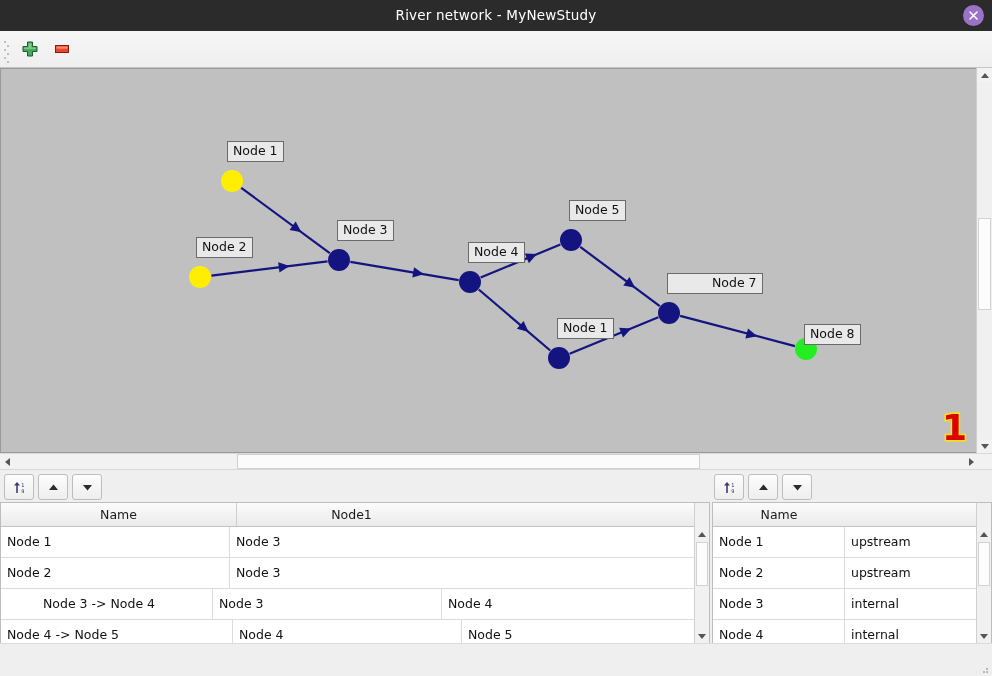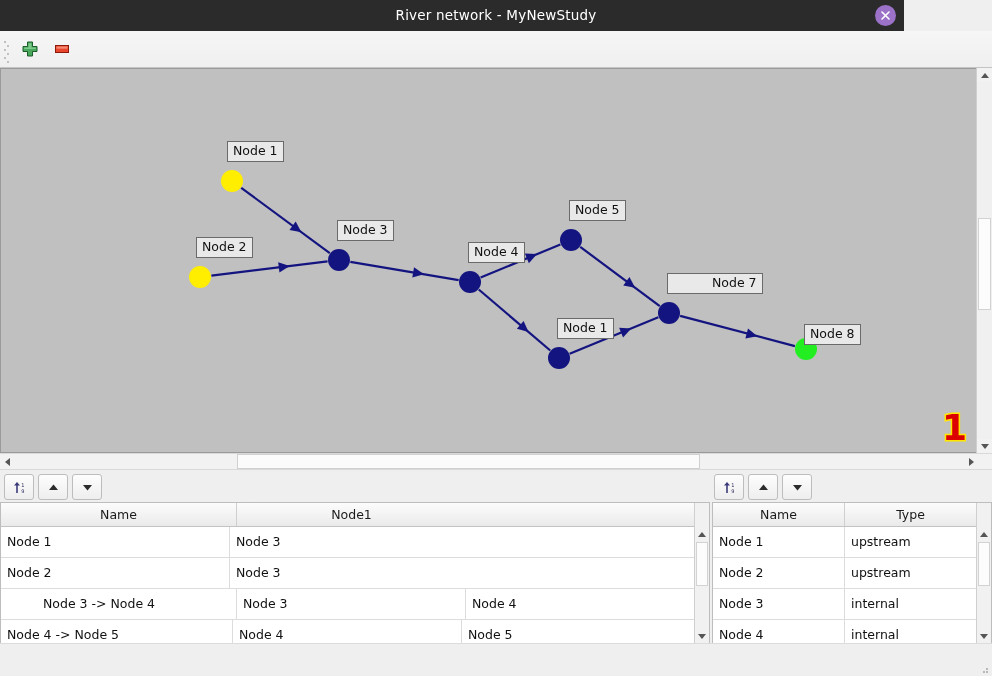--- a/index.html
+++ b/index.html
@@ -1,21 +1,21 @@
 <!DOCTYPE html>
 <html><head>
 <meta charset="utf-8">
 <style>
   html,body{margin:0;padding:0;background:#2b2b2b;}
   body{width:992px;height:676px;overflow:hidden;font-family:"DejaVu Sans","Liberation Sans",sans-serif;}
 
   .window{position:relative;width:992px;height:676px;background:#efefef;overflow:hidden;}
 
   
-  .titlebar{position:absolute;left:0;top:0;width:904px;height:31px;background:#2b2b2b;}
+  .titlebar{position:absolute;left:0;top:0;width:992px;height:31px;background:#2b2b2b;}
   .titlebar .title{position:absolute;left:0;top:0;width:992px;height:31px;line-height:31px;
     text-align:center;color:#ffffff;font-size:13.5px;letter-spacing:.2px;}
   .closebtn{position:absolute;right:8px;top:5px;width:21px;height:21px;border-radius:50%;
     background:#9b72c8;display:flex;align-items:center;justify-content:center;cursor:pointer;}
   .closebtn svg{display:block;}
 
   
   .toolbar{position:absolute;left:0;top:31px;width:992px;height:36px;
     background:linear-gradient(#f6f6f6,#efefef);border-bottom:1px solid #c4c4c4;}
   .grip{position:absolute;left:4px;top:8px;width:5px;height:20px;}
@@ -216,21 +216,21 @@
       <div id="reaches-tbody">
           <div class="trow">
             <div class="td" style="width: 229px;">Node 1</div>
             <div class="td" style="width: 228px;">Node 3</div>
           </div>
           <div class="trow">
             <div class="td" style="width: 229px;">Node 2</div>
             <div class="td" style="width: 228px;">Node 3</div>
           </div>
           <div class="trow">
-            <div class="td" style="width: 236px; padding-left: 42px;">Node 3 -&gt; Node 4</div>
+            <div class="td" style="width: 212px; padding-left: 42px;">Node 3 -&gt; Node 4</div>
             <div class="td" style="width: 229px;">Node 3</div>
             <div class="td" style="width: 228px;">Node 4</div>
           </div>
           <div class="trow">
             <div class="td" style="width: 232px;">Node 4 -&gt; Node 5</div>
             <div class="td" style="width: 229px;">Node 4</div>
             <div class="td" style="width: 228px;">Node 5</div>
           </div>
         </div>
       <div class="tbl-sb">
@@ -264,21 +264,20 @@
       <div class="mbtn" style="left:70px;">
         <svg width="13" height="13" viewBox="0 0 13 13">
           <path d="M2 4 H11 L6.5 9.5 Z" fill="#2b2b2b"></path>
         </svg>
       </div>
     </div>
 
     <div class="table" id="nodes-table" style="left:0;top:30px;width:280px;height:142px;">
       <div class="thead" id="nodes-thead">
           <div class="th" style="width: 132px;">Name</div>
-          <div class="th" style="width: 131px;">Type</div>
         </div>
       <div id="nodes-tbody">
           <div class="trow">
             <div class="td" style="width: 132px;">Node 1</div>
             <div class="td" style="width: 131px;">upstream</div>
           </div>
           <div class="trow">
             <div class="td" style="width: 132px;">Node 2</div>
             <div class="td" style="width: 131px;">upstream</div>
           </div>

